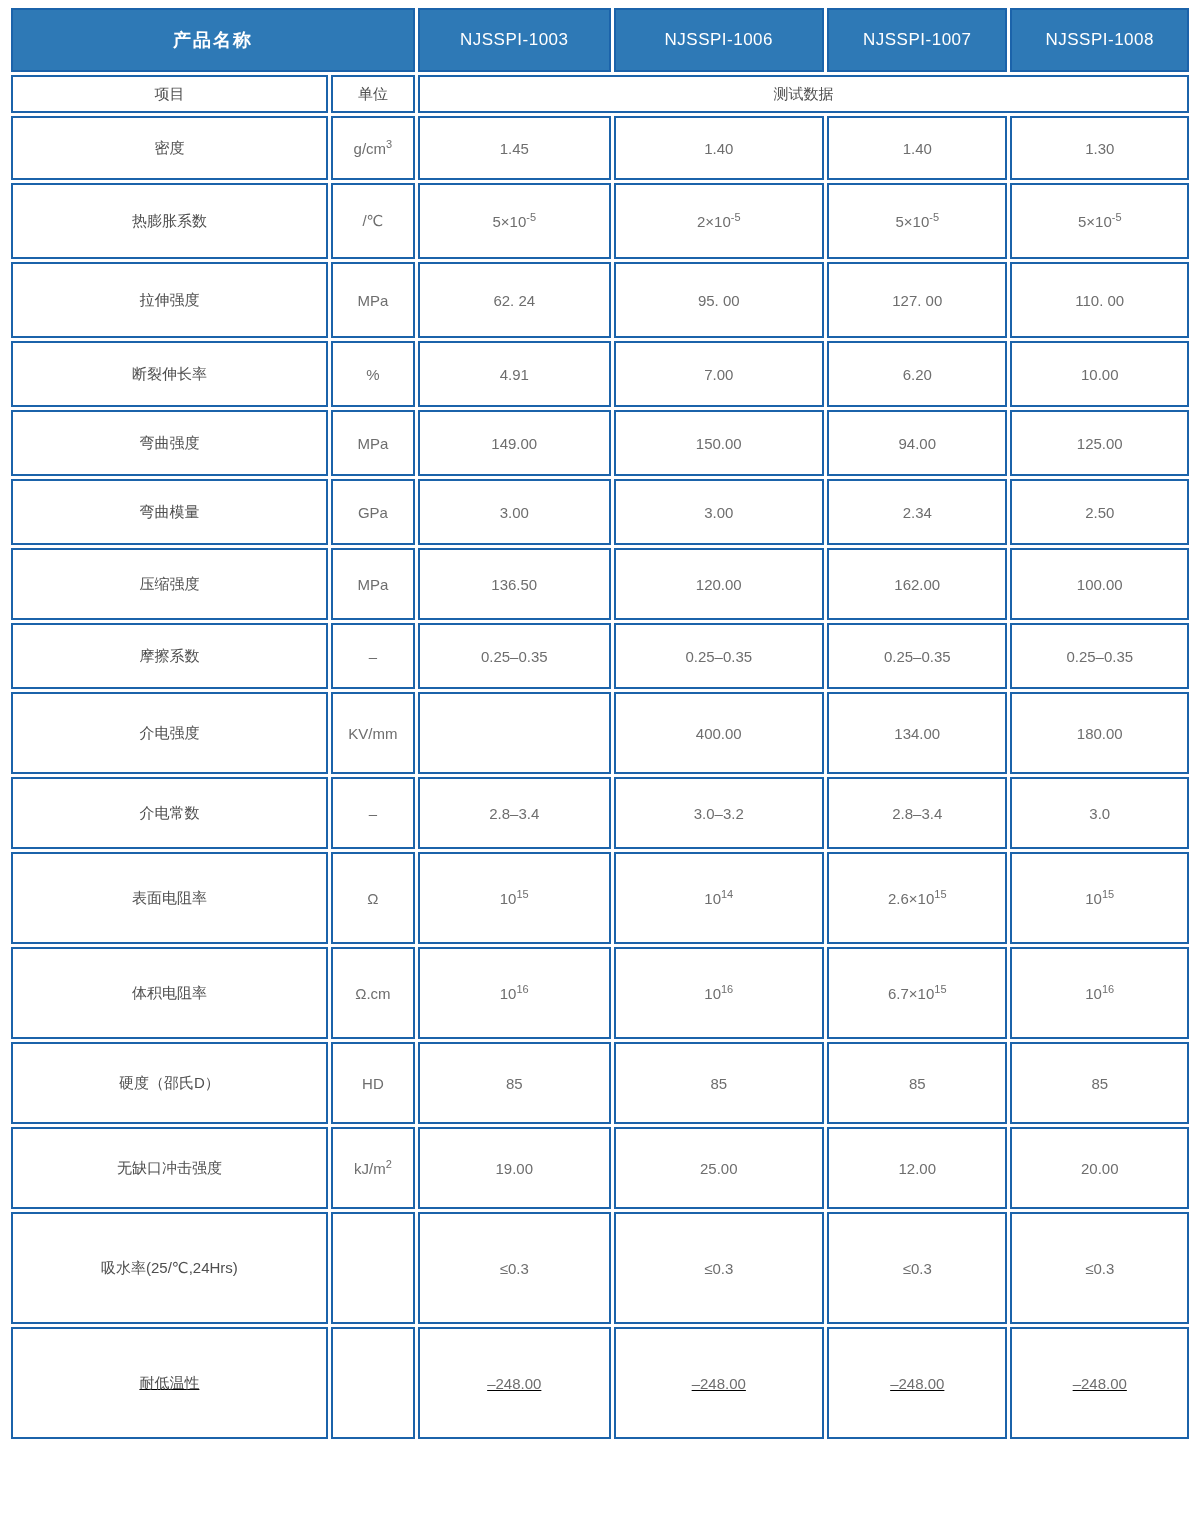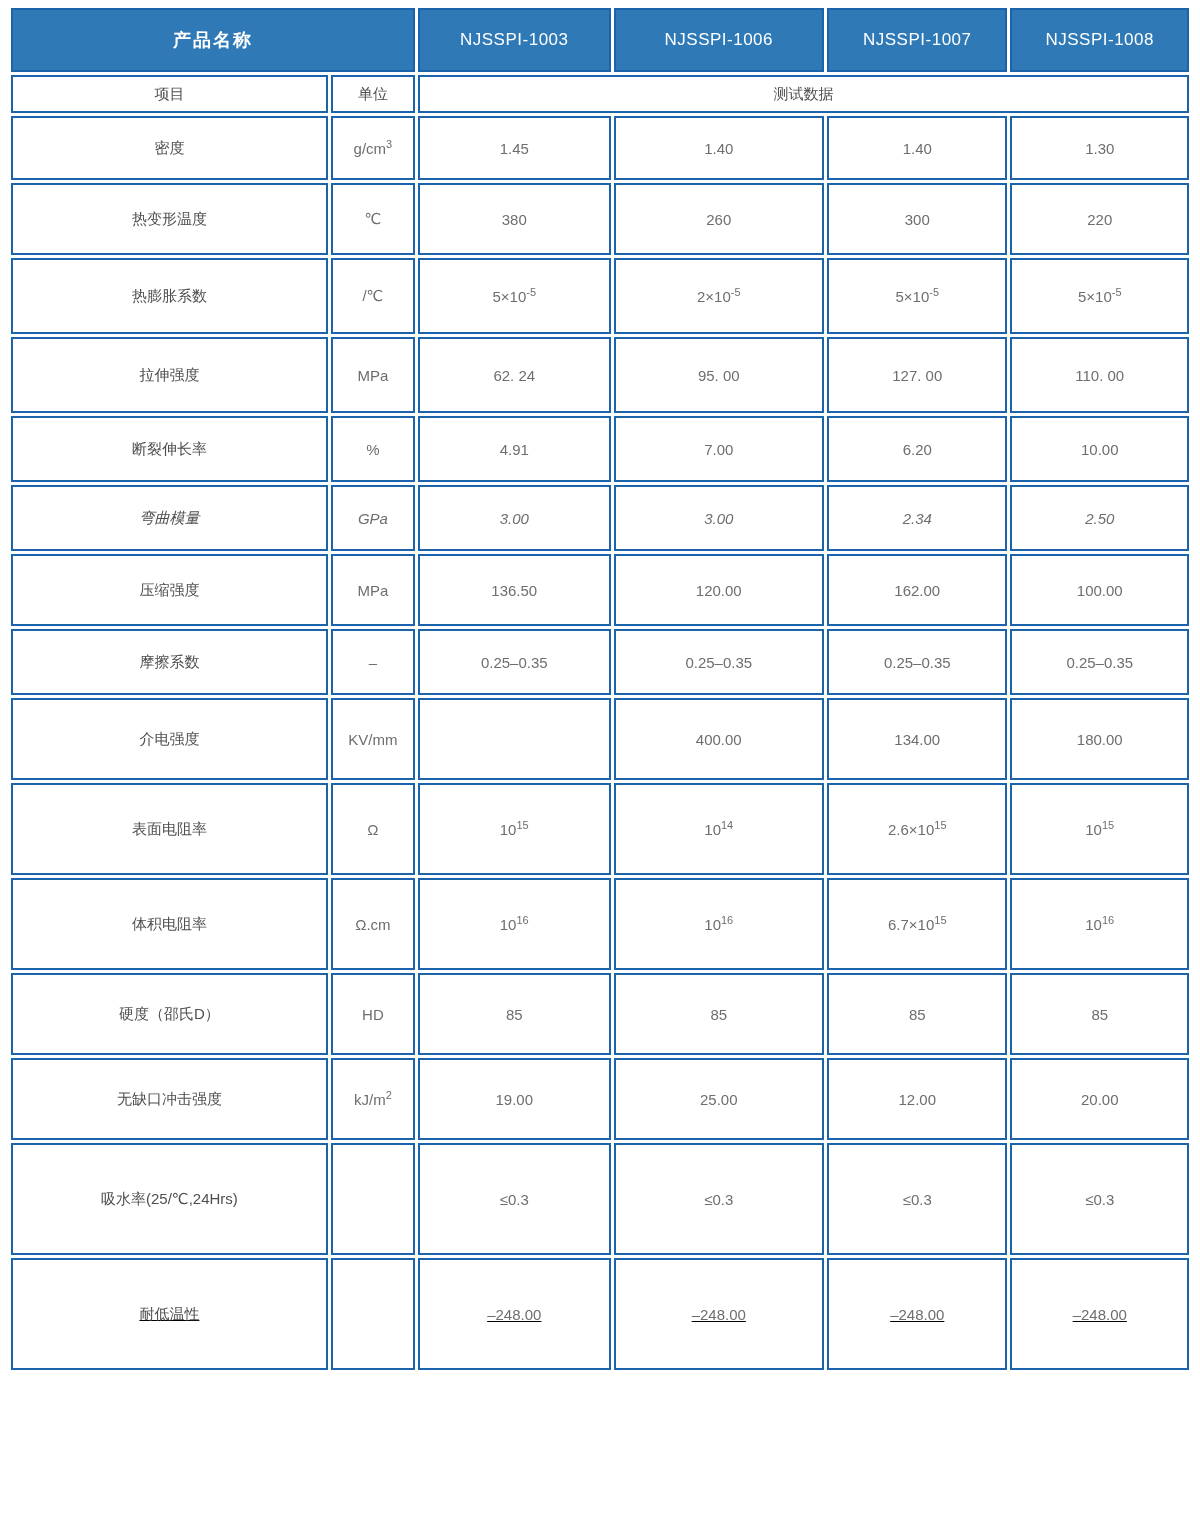--- a/index.html
+++ b/index.html
@@ -95,28 +95,20 @@
   </thead>
   <tbody id="rows">
       <tr style="height: 64px;">
     <td class="prop">密度</td>
     <td class="unit">g/cm<sup>3</sup></td>
     <td class="val">1.45</td>
     <td class="val">1.40</td>
     <td class="val">1.40</td>
     <td class="val">1.30</td>
   </tr>
-      <tr style="height: 72px;">
-    <td class="prop">热变形温度</td>
-    <td class="unit">℃</td>
-    <td class="val">380</td>
-    <td class="val">260</td>
-    <td class="val">300</td>
-    <td class="val">220</td>
-  </tr>
       <tr style="height: 76px; padding-left: 28px;">
     <td class="prop">热膨胀系数</td>
     <td class="unit">/℃</td>
     <td class="val">5×10<sup>-5</sup></td>
     <td class="val">2×10<sup>-5</sup></td>
     <td class="val">5×10<sup>-5</sup></td>
     <td class="val">5×10<sup>-5</sup></td>
   </tr>
       <tr style="height: 76px; padding-left: 9px;">
     <td class="prop">拉伸强度</td>
@@ -127,21 +119,29 @@
     <td class="val">110. 00</td>
   </tr>
       <tr style="height: 66px;">
     <td class="prop">断裂伸长率</td>
     <td class="unit">%</td>
     <td class="val">4.91</td>
     <td class="val">7.00</td>
     <td class="val">6.20</td>
     <td class="val">10.00</td>
   </tr>
-      <tr style="height: 66px; font-style: italic;">
+      <tr style="height: 66px;">
+    <td class="prop">弯曲强度</td>
+    <td class="unit">MPa</td>
+    <td class="val">149.00</td>
+    <td class="val">150.00</td>
+    <td class="val">94.00</td>
+    <td class="val">125.00</td>
+  </tr>
+      <tr style="height: 66px;">
     <td class="prop">弯曲模量</td>
     <td class="unit">GPa</td>
     <td class="val">3.00</td>
     <td class="val">3.00</td>
     <td class="val">2.34</td>
     <td class="val">2.50</td>
   </tr>
       <tr style="height: 72px; margin-left: 8px;">
     <td class="prop">压缩强度</td>
     <td class="unit">MPa</td>
@@ -159,20 +159,28 @@
     <td class="val">0.25–0.35</td>
   </tr>
       <tr style="height: 82px;">
     <td class="prop">介电强度</td>
     <td class="unit">KV/mm</td>
     <td class="val"></td>
     <td class="val">400.00</td>
     <td class="val">134.00</td>
     <td class="val">180.00</td>
   </tr>
+      <tr style="height: 72px;">
+    <td class="prop">介电常数</td>
+    <td class="unit">–</td>
+    <td class="val">2.8–3.4</td>
+    <td class="val">3.0–3.2</td>
+    <td class="val">2.8–3.4</td>
+    <td class="val">3.0</td>
+  </tr>
       <tr style="height: 92px;">
     <td class="prop">表面电阻率</td>
     <td class="unit">Ω</td>
     <td class="val">10<sup>15</sup></td>
     <td class="val">10<sup>14</sup></td>
     <td class="val">2.6×10<sup>15</sup></td>
     <td class="val">10<sup>15</sup></td>
   </tr>
       <tr style="height: 92px;">
     <td class="prop">体积电阻率</td>

